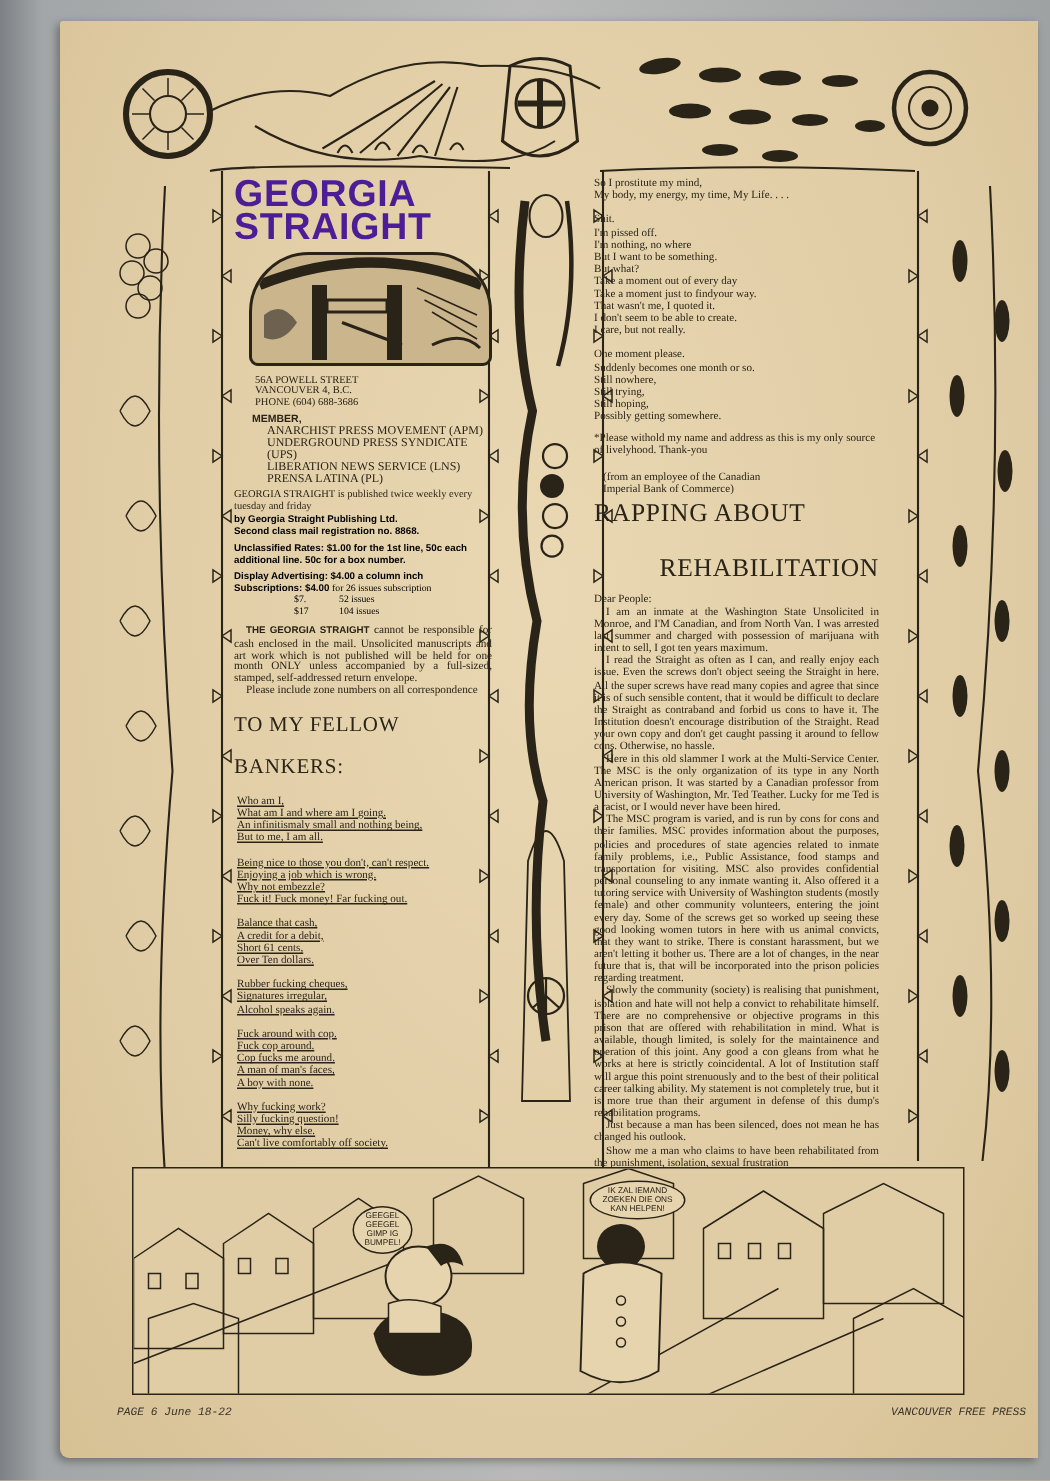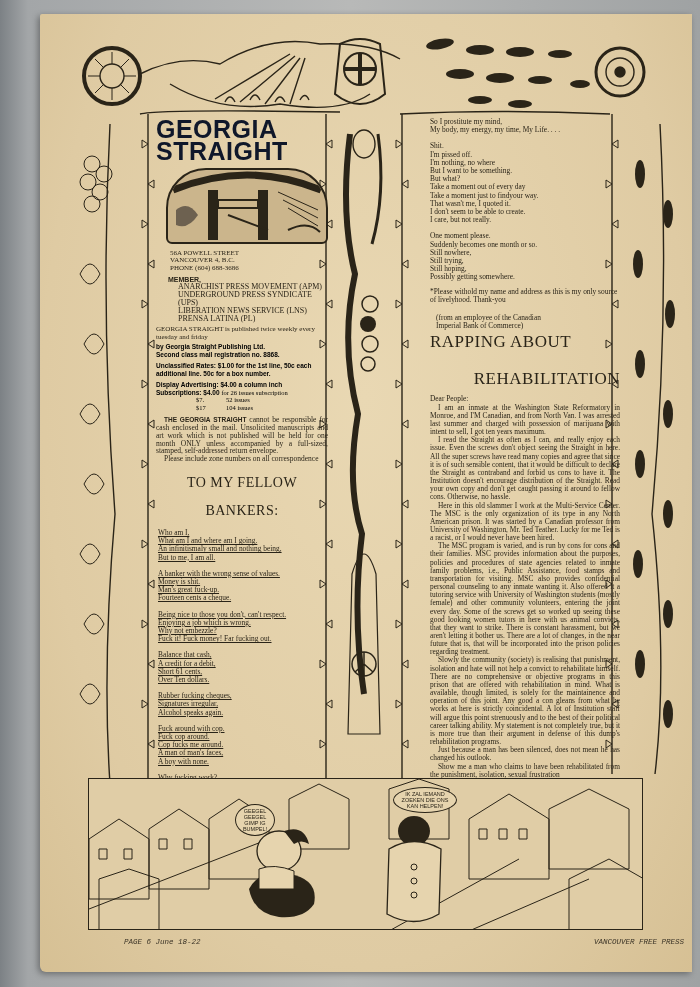--- a/index.html
+++ b/index.html
@@ -6,41 +6,41 @@
   body{width:700px;height:987px;background:#8f9396;position:relative;overflow:hidden;font-family:"Liberation Serif",serif;}
   .bgshade{position:absolute;left:0;top:0;width:700px;height:987px;background:linear-gradient(90deg,#7c8185 0%,#a3a6a8 4%,#b8b9b8 50%,#9fa2a3 100%);}
   .page{position:absolute;left:40px;top:14px;width:652px;height:958px;background:#e2cfa9;
         background-image:radial-gradient(ellipse at 50% 40%,#e9d8b3 0%,#dfcba3 70%,#d6c094 100%);
         box-shadow:-2px 2px 6px rgba(0,0,0,.35);border-radius:2px 0 0 6px;}
   .ink{color:#2a2418;}
   
   .deco{position:absolute;left:40px;top:14px;width:652px;height:900px;pointer-events:none;}
   
   .leftcol{position:absolute;left:156px;top:118px;width:172px;}
-  .masthead{font-family:"Liberation Sans",sans-serif;font-weight:bold;font-size:25px;line-height:22px;color:#0f172a;letter-spacing:0.5px;}
+  .masthead{font-family:"Liberation Sans",sans-serif;font-weight:bold;font-size:25px;line-height:22px;color:#4c1d95;letter-spacing:0.5px;}
   .pressimg{width:158px;height:72px;margin:6px 0 6px 10px;border-radius:40px 40px 6px 6px;background:#cbb58c;border:2px solid #2a2418;position:relative;overflow:hidden;}
   .addr{font-size:7px;line-height:7.4px;color:#2a2418;margin-left:14px;text-transform:uppercase;}
   .member-h{font-family:"Liberation Sans",sans-serif;font-weight:bold;font-size:7px;margin:4px 0 0 12px;color:#2a2418;}
   .member{font-size:8px;line-height:8px;margin-left:22px;color:#2a2418;}
   .small{font-size:7px;line-height:8px;color:#2a2418;margin-top:2px;}
   .sans-b{font-family:"Liberation Sans",sans-serif;font-weight:bold;font-size:6.5px;line-height:7.5px;}
   .disc{font-size:7.5px;line-height:7.8px;text-align:justify;margin-top:5px;}
-  .poem-title{font-size:14px;text-align:center;color:#2a2418;letter-spacing:0.5px;}
+  .poem-title{font-size:14px;color:#2a2418;letter-spacing:0.5px;}
   .poem{font-size:7.4px;line-height:8.2px;color:#2a2418;margin-left:2px;text-decoration:underline;}
   .stanza{margin-top:8px;}
   
-  .rightcol{position:absolute;left:430px;top:118px;width:190px;}
+  .rightcol{position:absolute;left:396px;top:118px;width:190px;}
   .rpoem{font-size:7.4px;line-height:8.2px;color:#2a2418;}
   .note{font-size:7.4px;line-height:8.2px;color:#2a2418;margin-top:6px;}
   .rap1{font-size:17px;color:#2a2418;margin-top:2px;letter-spacing:0.5px;}
   .rap2{font-size:17px;color:#2a2418;text-align:right;margin-top:17px;letter-spacing:0.5px;}
   .letter{font-size:7.4px;line-height:8.15px;color:#2a2418;text-align:justify;}
   .letter p{margin:0;text-indent:8px;}
   .footer-l,.footer-r{position:absolute;top:938px;font-family:"Liberation Mono",monospace;font-style:italic;font-size:7.5px;color:#3a3326;}
-  .footer-l{left:78px;margin-left:46px;}
+  .footer-l{left:78px;}
   .footer-r{left:594px;}
   .cartoon{position:absolute;left:88px;top:778px;width:555px;height:152px;border:1.5px solid #2a2418;box-sizing:border-box;overflow:hidden;background:#e0cda6;}
   .bubble{position:absolute;font-family:"Liberation Sans",sans-serif;font-size:5.5px;line-height:6px;text-align:center;color:#2a2418;border:1px solid #2a2418;border-radius:50%;background:#e6d4ae;padding:3px 4px;}
 </style>
 </head>
 <body>
 
 <div class="bgshade"></div>
 <div class="page"></div>
 
@@ -183,26 +183,20 @@
 
   <div class="poem-title" style="margin-top:12px">TO MY FELLOW</div>
   <div class="poem-title" style="margin-top:12px">BANKERS:</div>
 
   <div class="poem" style="margin-top:10px">
     <div class="stanza">
       <div>Who am I,</div>
       <div>What am I and where am I going.</div>
       <div>An infinitismaly small and nothing being,</div>
       <div>But to me, I am all.</div>
-    </div>
-    <div class="stanza">
-      <div>A banker with the wrong sense of values.</div>
-      <div>Money is shit.</div>
-      <div>Man's great fuck-up.</div>
-      <div>Fourteen cents a cheque.</div>
     </div>
     <div class="stanza">
       <div>Being nice to those you don't, can't respect.</div>
       <div>Enjoying a job which is wrong.</div>
       <div>Why not embezzle?</div>
       <div>Fuck it! Fuck money! Far fucking out.</div>
     </div>
     <div class="stanza">
       <div>Balance that cash,</div>
       <div>A credit for a debit,</div>
@@ -256,21 +250,21 @@
     </div>
   </div>
   <div class="note" style="margin-top:6px">*Please withold my name and address as this is my only source of livelyhood. Thank-you</div>
   <div class="note" style="margin-top:10px;padding-left:6px;width:120px">(from an employee of the Canadian Imperial Bank of Commerce)</div>
 
   <div class="rap1">RAPPING ABOUT</div>
   <div class="rap2">REHABILITATION</div>
 
   <div class="letter" style="margin-top:6px">
     <div>Dear People:</div>
-    <p>I am an inmate at the Washington State Reformatory in Monroe, and I'M Canadian, and from North Van. I was arrested last summer and charged with possession of marijuana with intent to sell, I got ten years maximum.</p>
+    <p>I am an inmate at the Washington State Unsolicited in Monroe, and I'M Canadian, and from North Van. I was arrested last summer and charged with possession of marijuana with intent to sell, I got ten years maximum.</p>
     <p>I read the Straight as often as I can, and really enjoy each issue. Even the screws don't object seeing the Straight in here. All the super screws have read many copies and agree that since it is of such sensible content, that it would be difficult to declare the Straight as contraband and forbid us cons to have it. The Institution doesn't encourage distribution of the Straight. Read your own copy and don't get caught passing it around to fellow cons. Otherwise, no hassle.</p>
     <p>Here in this old slammer I work at the Multi-Service Center. The MSC is the only organization of its type in any North American prison. It was started by a Canadian professor from University of Washington, Mr. Ted Teather. Lucky for me Ted is a racist, or I would never have been hired.</p>
     <p>The MSC program is varied, and is run by cons for cons and their families. MSC provides information about the purposes, policies and procedures of state agencies related to inmate family problems, i.e., Public Assistance, food stamps and transportation for visiting. MSC also provides confidential personal counseling to any inmate wanting it. Also offered it a tutoring service with University of Washington students (mostly female) and other community volunteers, entering the joint every day. Some of the screws get so worked up seeing these good looking women tutors in here with us animal convicts, that they want to strike. There is constant harassment, but we aren't letting it bother us. There are a lot of changes, in the near future that is, that will be incorporated into the prison policies regarding treatment.</p>
     <p>Slowly the community (society) is realising that punishment, isolation and hate will not help a convict to rehabilitate himself. There are no comprehensive or objective programs in this prison that are offered with rehabilitation in mind. What is available, though limited, is solely for the maintainence and operation of this joint. Any good a con gleans from what he works at here is strictly coincidental. A lot of Institution staff will argue this point strenuously and to the best of their political career talking ability. My statement is not completely true, but it is more true than their argument in defense of this dump's rehabilitation programs.</p>
     <p>Just because a man has been silenced, does not mean he has changed his outlook.</p>
     <p>Show me a man who claims to have been rehabilitated from the punishment, isolation, sexual frustration</p>
   </div>
 </div>
 
 <div class="cartoon">

